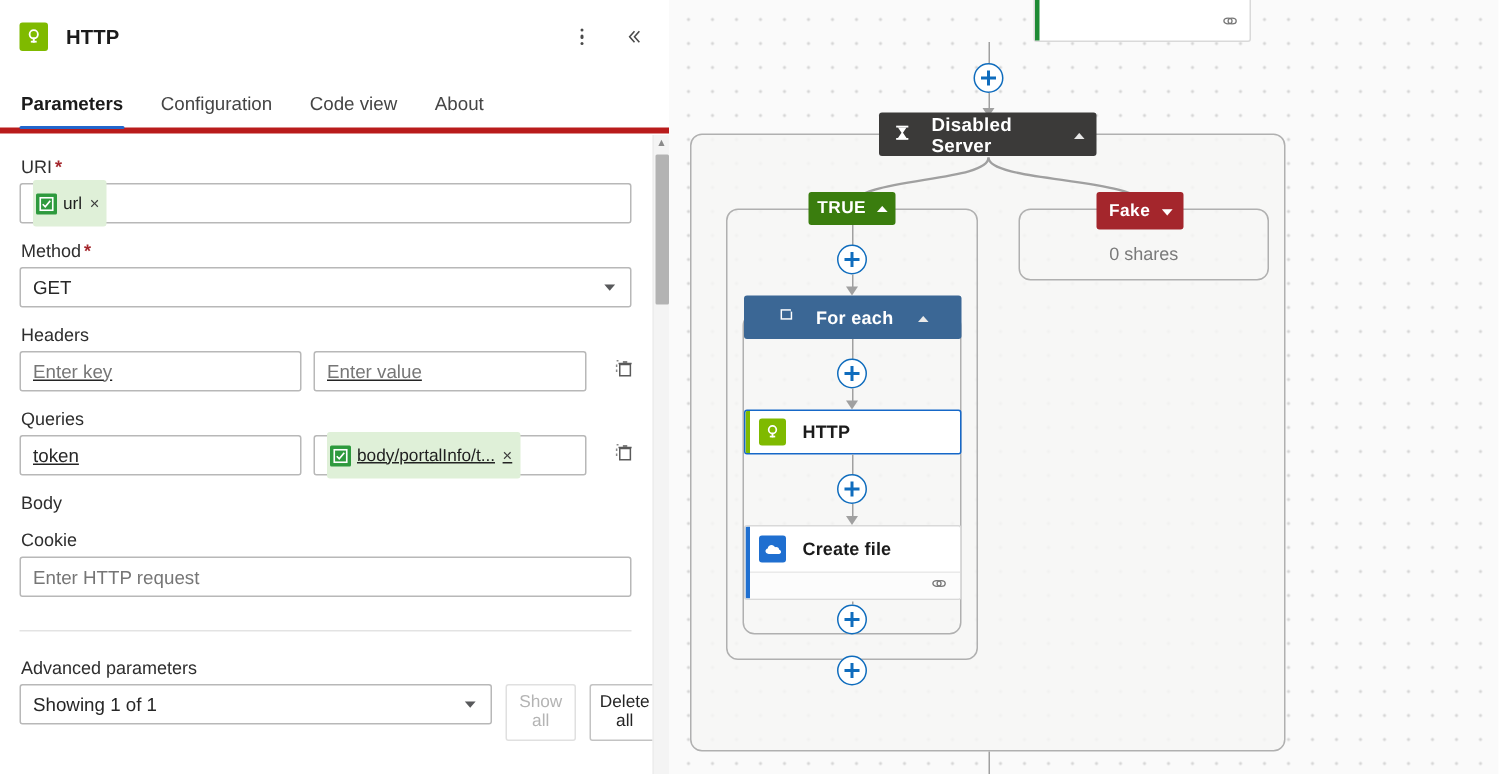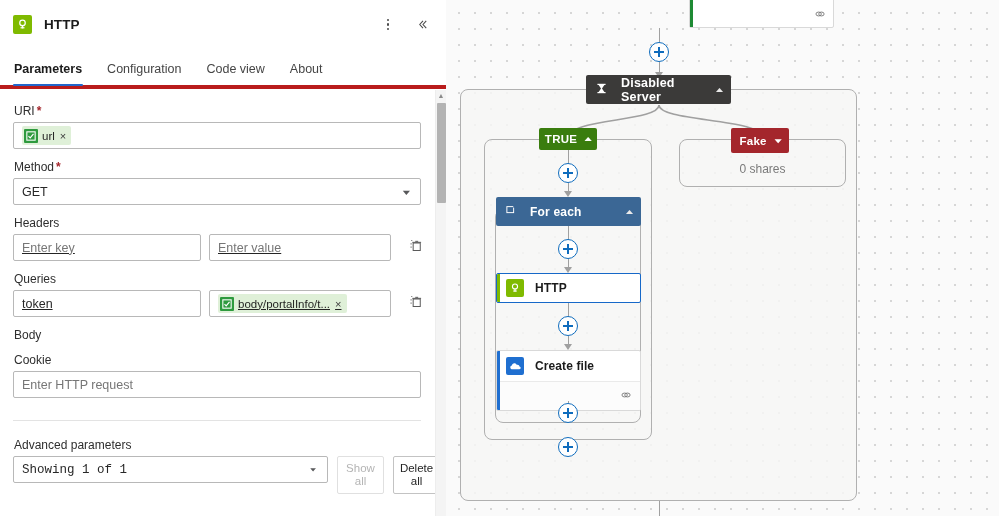--- a/index.html
+++ b/index.html
@@ -107,21 +107,21 @@
   .chev {
     color: #58595b; font-size: 10px; line-height: 1;
     display: inline-block; transform: scaleX(1.45) scaleY(.85);
     margin-right: 3px;
   }
 
   .token {
     display: inline-flex; align-items: center;
     background: #dff0d8;
     border-radius: 2px;
-    height: 19px;
+    height: 31px;
     padding: 0 5px 0 2px;
     gap: 4px;
     max-width: 95%;
     font-size: 11.5px;
     color: #1f1f1f;
   }
   .token-ico {
     width: 14px; height: 14px; flex: 0 0 14px;
     background: #2e9a3e; border-radius: 1px;
     display: flex; align-items: center; justify-content: center;
@@ -134,21 +134,21 @@
   .kv-row .input-box.v { width: 182px; flex: 0 0 182px; }
   .trash-btn {
     width: 22px; height: 22px; flex: 0 0 22px;
     display: flex; align-items: center; justify-content: center;
     cursor: pointer; margin-left: 6px;
   }
 
   .divider { height: 1px; background: #e3e3e3; margin: 22px 0 17px 0; }
 
   .adv-row { display: flex; align-items: flex-start; gap: 9px; }
-  .adv-row .input-box { width: 315px; flex: 0 0 315px; font-family: Liberation Mono, monospace; }
+  .adv-row .input-box { width: 315px; flex: 0 0 315px; }
   .btn {
     min-width: 44px; height: 38px;
     border: 1px solid #c3c3c3; border-radius: 2px;
     background: #fff; color: #242424;
     font-size: 11.5px; font-family: "Liberation Sans", sans-serif;
     display: flex; align-items: center; justify-content: center;
     text-align: center; line-height: 13px;
     padding: 0 6px; cursor: pointer;
   }
   .btn.wide { width: 47px; flex: 0 0 47px; }
@@ -223,21 +223,21 @@
     cursor: pointer;
   }
   .node-dark .ttl { font-size: 12.5px; font-weight: bold; margin-left: 13px; letter-spacing: .2px; }
   .node-dark .cv-chev { margin-left: auto; font-size: 10px; color: #e8e8e8;
     display: inline-block; transform: scaleX(1.4) scaleY(.8); }
 
   .node-blue {
     background: #3b6795;
     border-radius: 2px;
     display: flex; align-items: center;
-    padding: 0 9px;
+    padding: 0 23px;
     color: #ffffff;
     cursor: pointer;
   }
   .node-blue .ttl { font-size: 12px; font-weight: bold; margin-left: 13px; letter-spacing: .2px; }
   .node-blue .cv-chev { margin-left: auto; font-size: 10px; color: #eaeaea;
     display: inline-block; transform: scaleX(1.4) scaleY(.8); }
 
   .pill {
     border-radius: 2px;
     display: flex; align-items: center; justify-content: center;
@@ -500,21 +500,21 @@
           </span>
           <span class="card-ttl">HTTP</span>
         </div>
       </div>
 
       <div class="cv vline" style="left:121.5px; top:303px; height:14px;"></div>
       <div class="cv plus" style="left:112px; top:316px;"></div>
       <div class="cv vline" style="left:121.5px; top:336px; height:10px;"></div>
       <div class="cv arrowhead" style="left:117.8px; top:344px;"></div>
 
-      <div class="cv card" style="left:50px; top:350px; width:145px; height:61px; position:absolute;">
+      <div class="cv card" style="left:50px; top:350px; width:145px; height:50px; position:absolute;">
         <div class="accent" style="background:#1f6fd0;"></div>
         <div class="card-main">
           <span class="card-ico" style="background:#1f6fd0;">
             <svg width="13" height="13" viewBox="0 0 16 16">
               <path d="M4.2,11.4 C2.6,11.4 1.6,10.3 1.6,9.1 C1.6,8 2.4,7.1 3.5,6.9 C3.6,5.2 5,4 6.6,4 C7.9,4 9,4.8 9.5,5.9 C9.8,5.8 10.1,5.7 10.4,5.7 C11.8,5.7 12.9,6.8 12.9,8.1 C13.8,8.3 14.4,9.1 14.4,9.9 C14.4,10.7 13.7,11.4 12.8,11.4 Z" fill="#ffffff"></path>
             </svg>
           </span>
           <span class="card-ttl">Create file</span>
         </div>
         <div class="card-foot">

